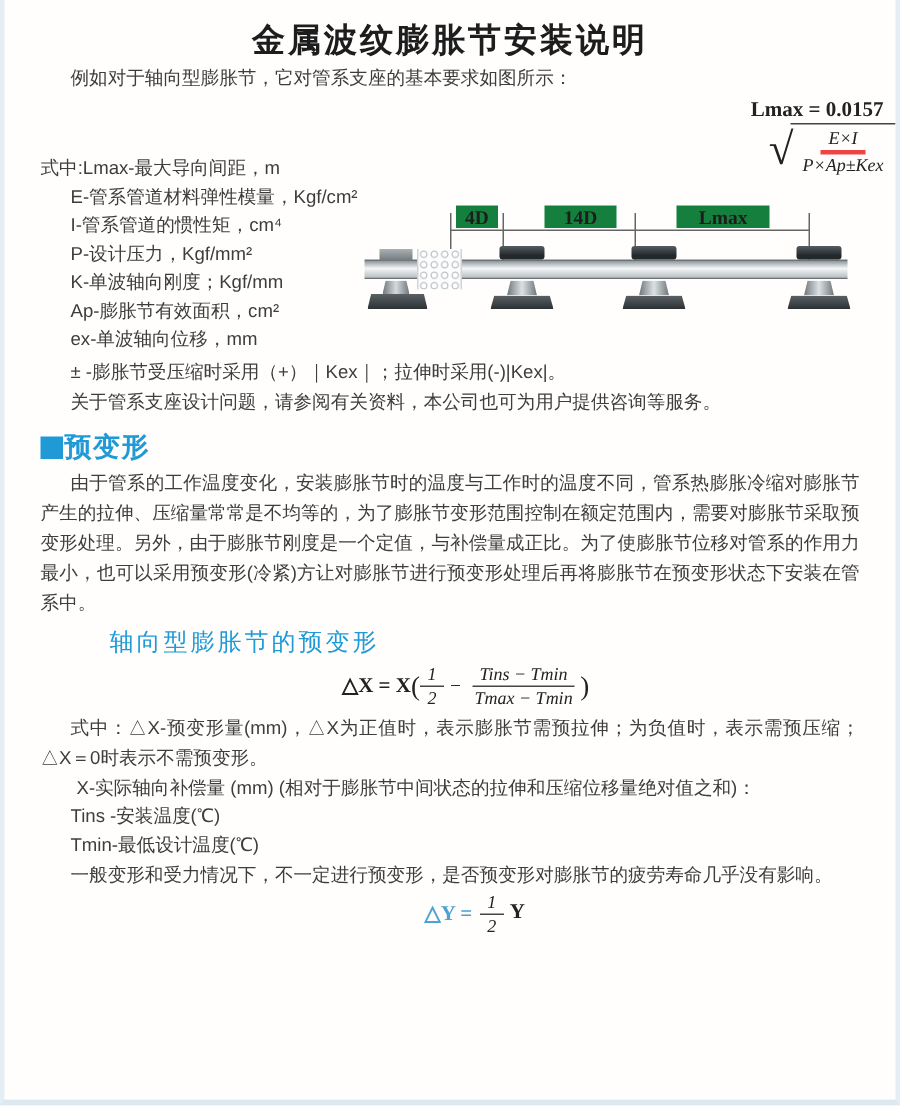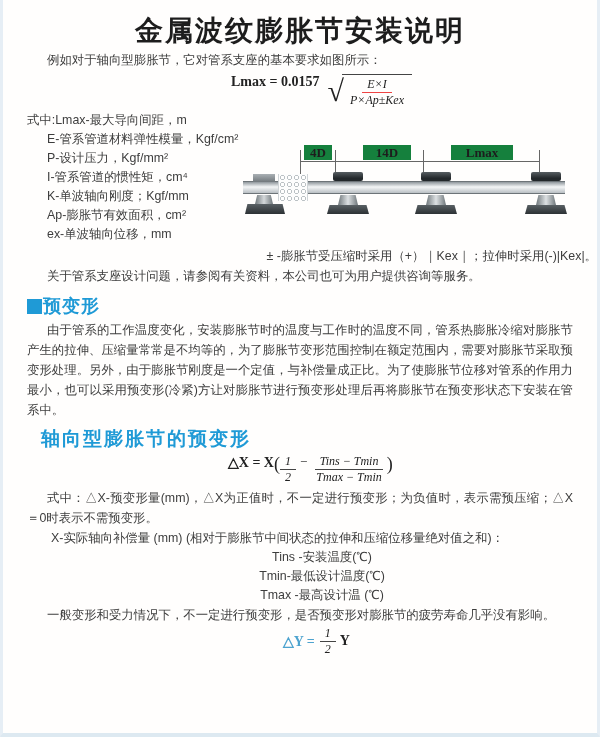--- a/index.html
+++ b/index.html
@@ -12,52 +12,52 @@
     border-left:3px solid #e6eef5;
     border-right:3px solid #e6eef5;
     border-bottom:4px solid #dde9f1;
     font-family:"Liberation Sans", sans-serif;
     color:#3d3d3d;
     overflow:hidden;
   }
   .title {
     padding-top:12px;
     text-align:center;
-    font-size:28px;
+    font-size:22px;
     font-weight:bold;
     color:#1d1d1d;
     letter-spacing:2px;
   }
   p, li { font-size:12.4px; line-height:20px; }
   .intro { margin-top:12px; padding:0 24px; text-indent:28px; text-align:justify; }
   .square {
     display:inline-block; width:15px; height:15px;
     background:#1f9ad6; vertical-align:-2px; margin-right:1px;
   }
   .sec-title {
     font-size:18px; font-weight:bold; color:#1f9ad6;
     letter-spacing:1px; margin-right:6px; line-height:24px;
   }
   .example { padding:0 24px; text-indent:20px; }
 
   
   .formula { font-family:"Liberation Serif", serif; color:#222; }
-  .f1 { margin:4px 0 2px 228px; height:34px; display:flex; align-items:flex-start; }
+  .f1 { margin:4px 0 2px 228px; height:34px; display:flex; align-items:flex-end;flex-direction:column; }
   .f1 .lhs { font-weight:bold; font-size:14px; margin-right:8px; }
   .frac {
     display:inline-flex; flex-direction:column; align-items:center;
     vertical-align:middle; font-style:italic;
     font-family:"Liberation Serif", serif; font-size:12px; line-height:14px;
   }
   .frac .num { padding:0 5px 1px; border-bottom:1px solid #444; }
   .frac .den { padding:0 5px; }
   .sqrt { display:inline-flex; align-items:center; }
   .sqrt-sym { font-size:30px; font-weight:normal; line-height:28px; margin-right:-2px; }
   .sqrt-body { border-top:1.4px solid #444; padding:2px 3px 0; }
-  .sqrt-body .frac .num { border-bottom:1px solid #ef4444; }
+  .sqrt-body .frac .num { border-bottom:3px solid #ef4444; }
 
   
   .defs-wrap { position:relative; margin-top:3px; padding-left:24px; }
   .defs { list-style:none; width:300px; }
   .defs li { line-height:19px; padding-left:20px; white-space:nowrap; }
   .defs li:first-child { padding-left:0; }
 
   .diagram { position:absolute; left:240px; top:28px; width:356px; height:100px; }
   .dim-line { position:absolute; left:57px; top:22px; width:240px; border-top:1px solid #666; }
   .tick { position:absolute; border-left:1px solid #666; width:0; }
@@ -110,41 +110,41 @@
     position:absolute; top:23px; left:10px; width:18px; height:9px;
     background:linear-gradient(90deg,#6f777b,#d5d9db,#6f777b);
     clip-path:polygon(12% 0, 88% 0, 100% 100%, 0 100%);
   }
   .a-base {
     position:absolute; top:32px; left:0; width:40px; height:10px;
     background:linear-gradient(#5a6165,#2c3134);
     clip-path:polygon(6% 0, 94% 0, 100% 100%, 0 100%);
   }
 
-  .pm-note { margin-top:2px; padding-left:44px;text-align:right; }
+  .pm-note { margin-top:2px; padding-left:44px; }
   .consult { padding-left:44px; }
 
   .sec-head { margin:8px 0 2px; padding-left:24px; }
   .body-para { padding:0 24px; text-indent:20px; text-align:justify; }
 
   .sub-head {
-    margin:6px 0 2px; padding-left:38px;
-    font-size:19px; font-weight:bold; color:#1f9ad6; letter-spacing:2px;
+    margin:6px 0 2px; padding-left:70px;
+    font-size:16px; font-weight:normal; color:#1f9ad6; letter-spacing:2px;
   }
   .sub-head2 {
     margin:4px 0 0; padding-left:24px;
     font-size:17px; font-weight:bold; color:#1f9ad6; letter-spacing:2px;
   }
-  .f2 { margin-left:225px; height:32px; display:flex; align-items:flex-start; font-size:13px; }
+  .f2 { margin-left:225px; height:32px; display:flex; align-items:center; font-size:13px; }
   .f2 .lhs, .f2 .close { font-weight:bold; font-size:14px; }
   .f2 .paren { font-size:18px; font-weight:normal; }
   .f2 .minus { margin:0 4px; }
   .where1 { margin-top:2px; padding:0 24px; text-indent:20px; text-align:justify; }
   .where2 { padding-left:48px; }
-  .temps { list-style:none;text-align:center; }
+  .temps { list-style:none; }
   .temps li { padding-left:44px; line-height:19px; }
   .gen-note { padding-left:44px; }
   .f3 { margin:2px 0 0 280px; height:28px; display:flex; align-items:center; font-size:13px; }
   .f3 .lhs { font-weight:bold; font-size:14px; margin-right:5px; color:#4da3cf; }
   .f3 .rhs { font-weight:bold; font-size:14px; margin-left:4px; }
 </style>
 </head>
 <body>
 
 <div class="page">
@@ -163,22 +163,22 @@
           <span class="den">P×Ap±Kex</span>
         </span>
       </span>
     </span>
   </div>
 
   <div class="defs-wrap">
     <ul class="defs">
       <li>式中:Lmax-最大导向间距，m</li>
       <li>E-管系管道材料弹性模量，Kgf/cm²</li>
+      <li>I-管系管道的惯性矩，cm⁴</li>
       <li>P-设计压力，Kgf/mm²</li>
-      <li>I-管系管道的惯性矩，cm⁴</li>
       <li>K-单波轴向刚度；Kgf/mm</li>
       <li>Ap-膨胀节有效面积，cm²</li>
       <li>ex-单波轴向位移，mm</li>
     </ul>
 
     <div class="diagram">
       <div class="dim-line"></div>
       <div class="tick t1"></div>
       <div class="tick t2"></div>
       <div class="tick t3"></div>
@@ -231,27 +231,26 @@
       <span class="den">2</span>
     </span>
     <span class="minus">−</span>
     <span class="frac">
       <span class="num">Tins − Tmin</span>
       <span class="den">Tmax − Tmin</span>
     </span>
     <span class="paren close">)</span>
   </div>
 
-  <p class="where1">式中：△X-预变形量(mm)，△X为正值时，不一定进行预变形；为负值时，表示需预压缩；△X＝0时表示不需预变形。</p>
+  <p class="where1">式中：△X-预变形量(mm)，△X为正值时，表示膨胀节需预拉伸；为负值时，表示需预压缩；△X＝0时表示不需预变形。</p>
   <p class="where2">X-实际轴向补偿量 (mm) (相对于膨胀节中间状态的拉伸和压缩位移量绝对值之和)：</p>
 
   <ul class="temps">
     <li>Tins -安装温度(℃)</li>
     <li>Tmin-最低设计温度(℃)</li>
-    <li>Tmax -最高设计温 (℃)</li>
   </ul>
 
   <p class="gen-note">一般变形和受力情况下，不一定进行预变形，是否预变形对膨胀节的疲劳寿命几乎没有影响。</p>
 
 
   <div class="formula f3">
     <span class="lhs">△Y =</span>
     <span class="frac">
       <span class="num">1</span>
       <span class="den">2</span>

